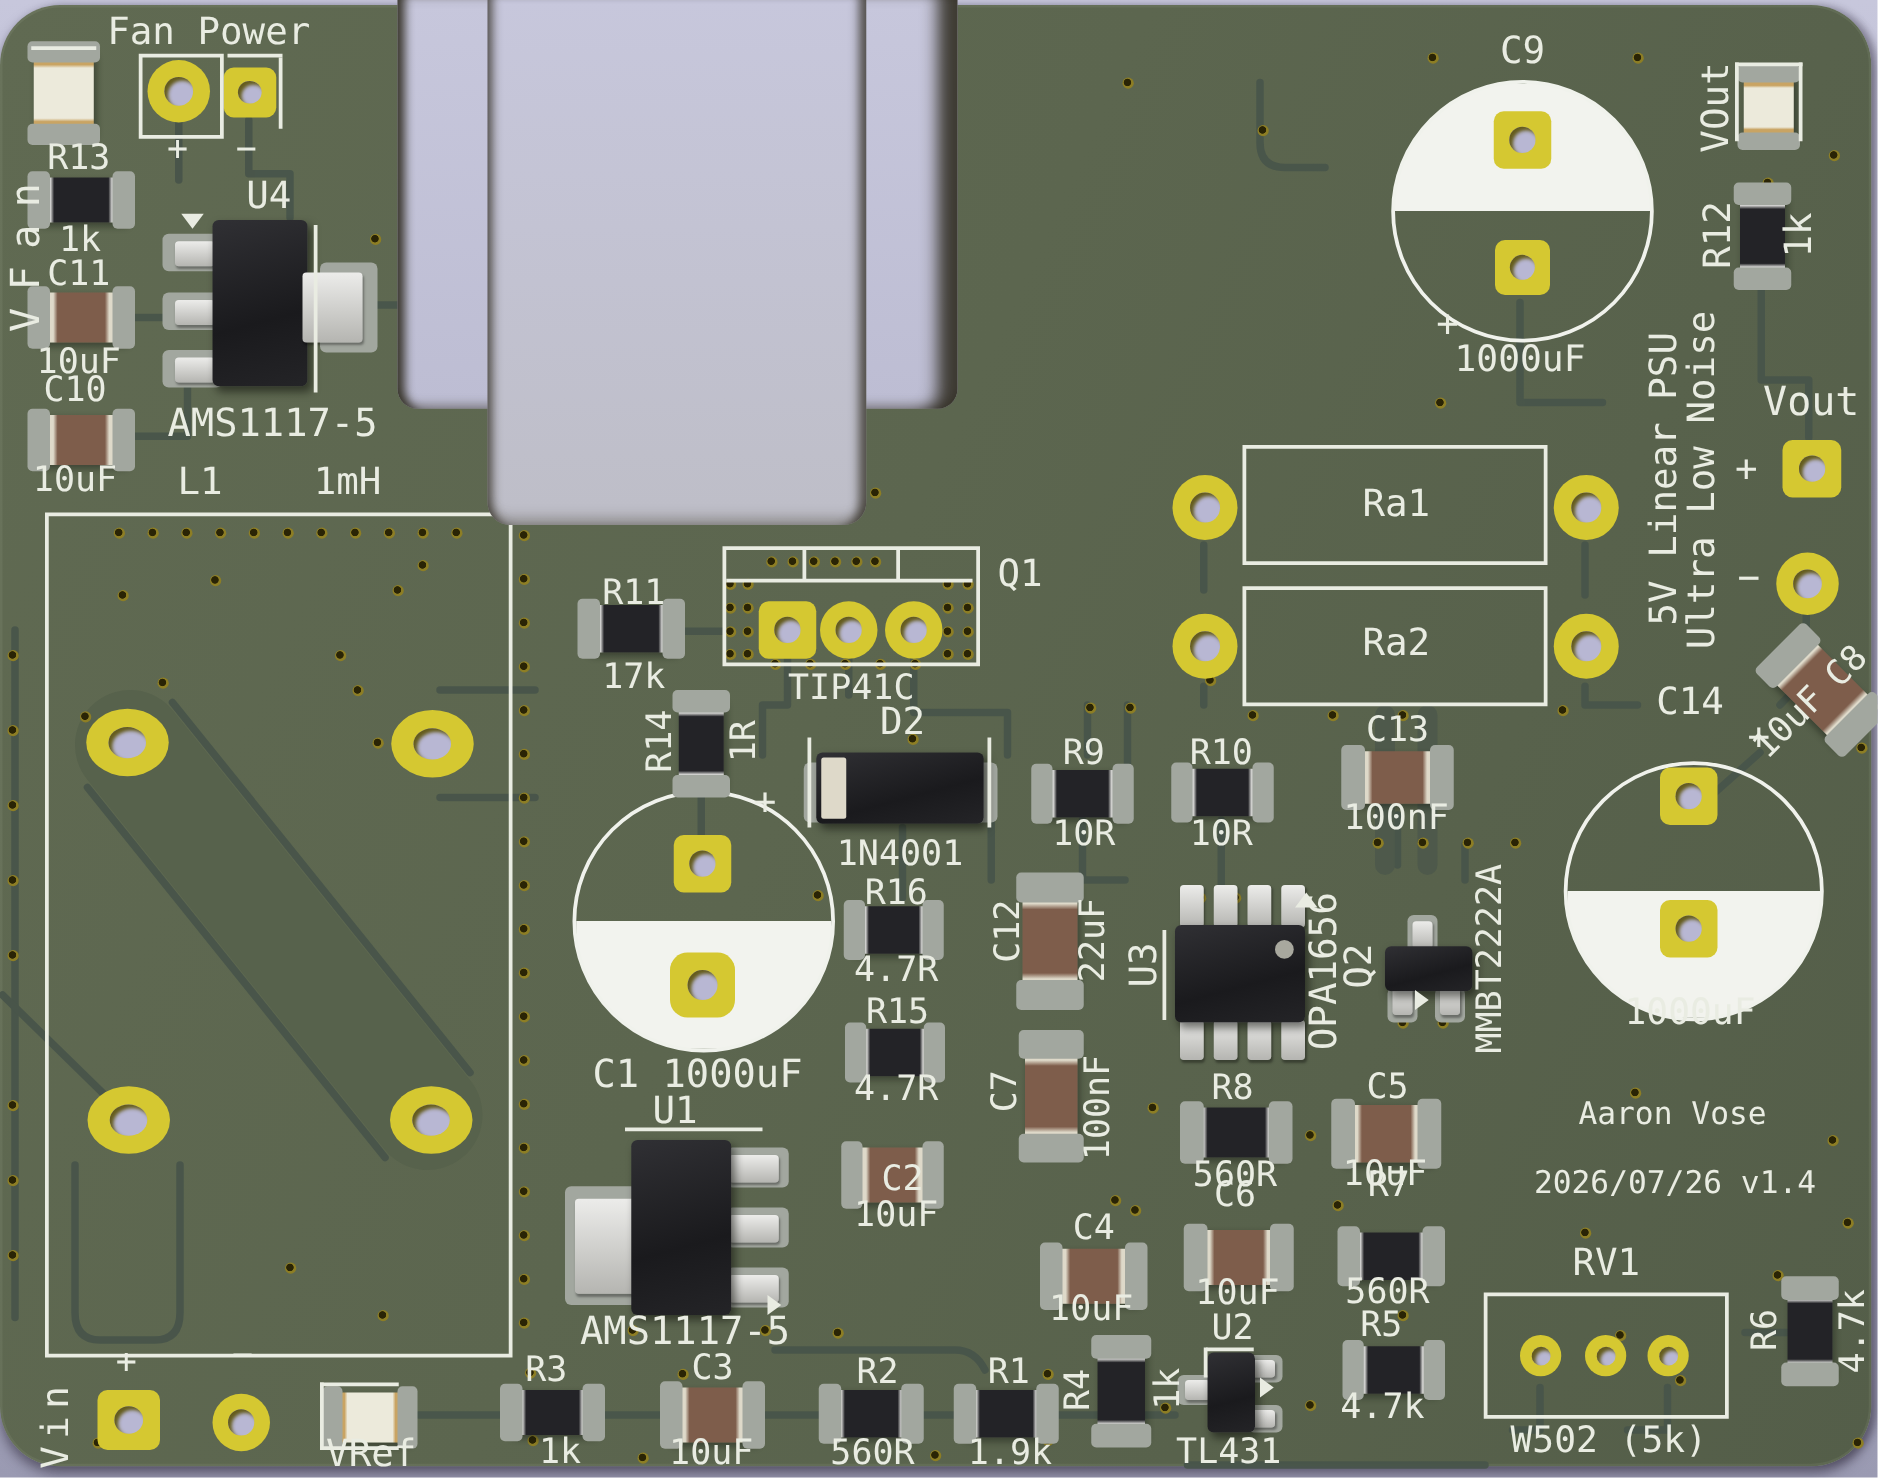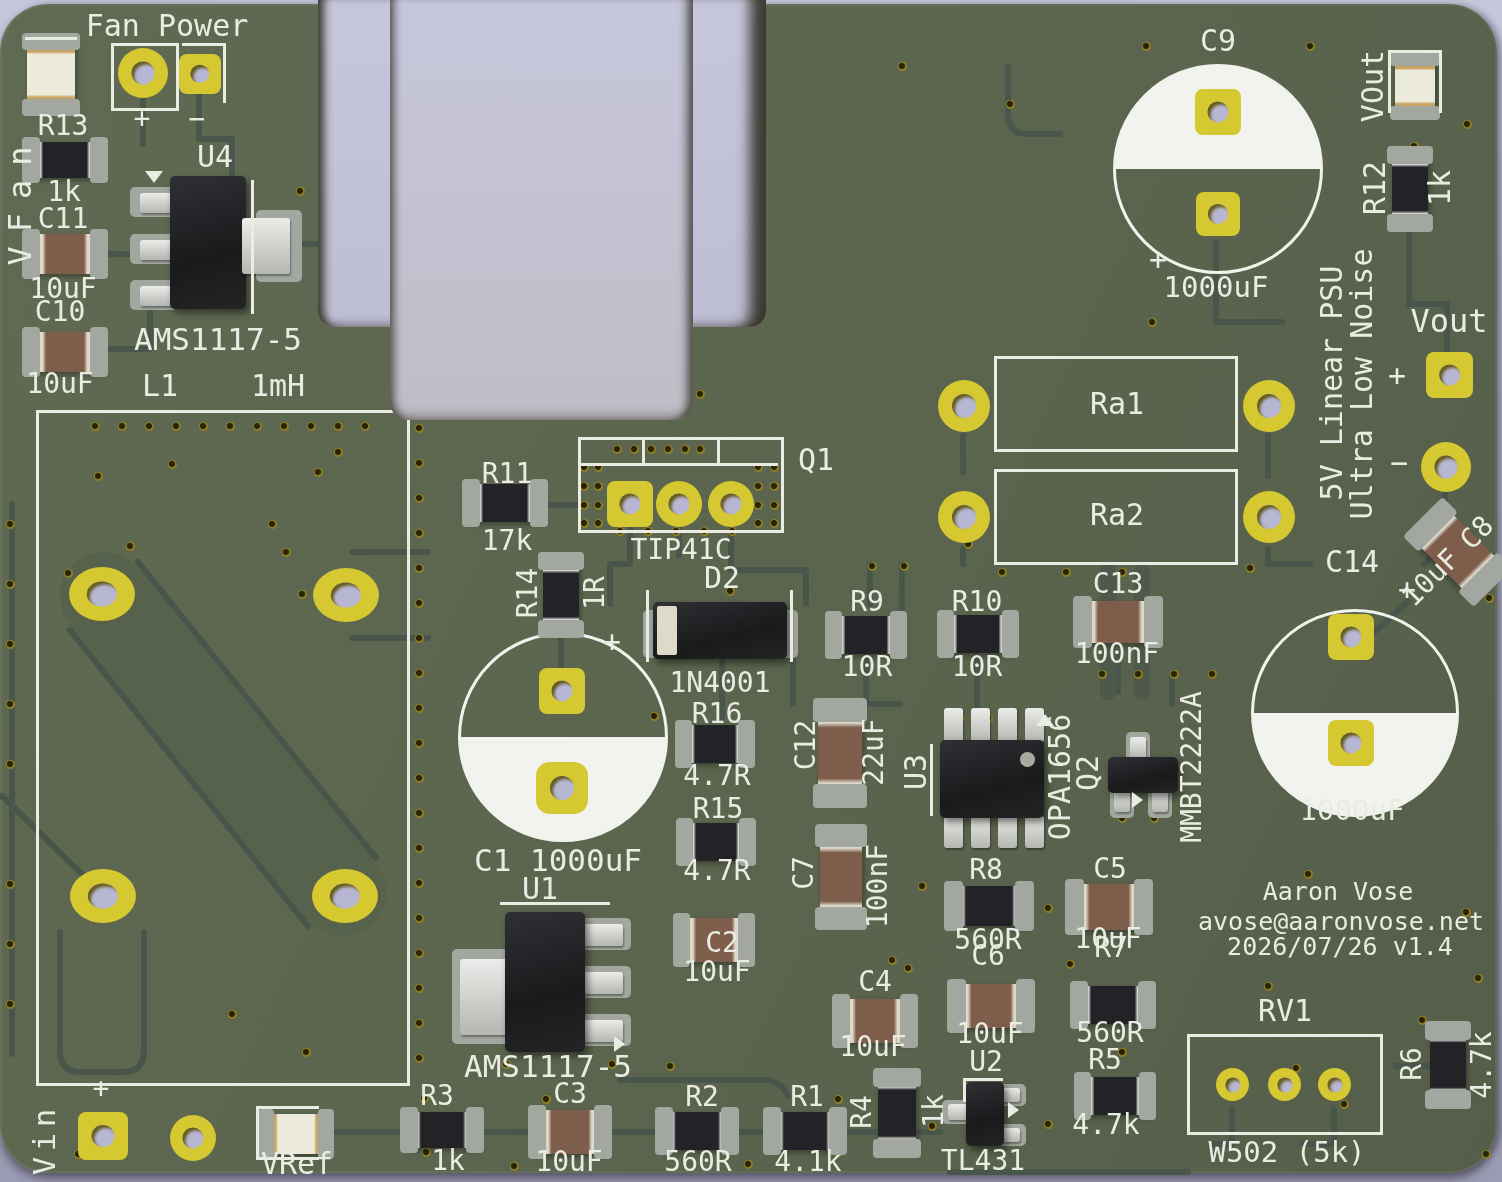--- a/index.html
+++ b/index.html
@@ -328,21 +328,21 @@
     <div class="sk" style="left:570px;top:1090px">C3</div>
     <div class="smd cap-h" style="left:536px;top:1106px;width:68px;height:44px"></div>
     <div class="sk" style="left:569px;top:1158px">10uF</div>
 
     <div class="sk" style="left:702px;top:1093px">R2</div>
     <div class="smd res-h" style="left:663px;top:1108px;width:68px;height:38px"></div>
     <div class="sk" style="left:698px;top:1158px">560R</div>
 
     <div class="sk" style="left:807px;top:1093px">R1</div>
     <div class="smd res-h" style="left:771px;top:1108px;width:68px;height:38px"></div>
-    <div class="sk" style="left:808px;top:1158px">4.1k</div>
+    <div class="sk" style="left:808px;top:1158px">1.9k</div>
 
     <div class="sk skv" style="left:862px;top:1108px">R4</div>
     <div class="smd v res-v" style="left:878px;top:1072px;width:38px;height:74px"></div>
     <div class="sk skv" style="left:934px;top:1107px">1k</div>
 
     <div class="sk" style="left:986px;top:1058px">U2</div>
     <div class="sl" style="left:965px;top:1074px;width:38px;height:3px"></div>
     <div class="sl" style="left:963px;top:1074px;width:3px;height:24px"></div>
     <div class="gp" style="left:942px;top:1096px;width:28px;height:24px"></div>
     <div class="gp" style="left:998px;top:1080px;width:28px;height:22px"></div>
@@ -523,21 +523,20 @@
 
     <div class="sk" style="left:1111px;top:944px">R7</div>
     <div class="smd res-h" style="left:1078px;top:982px;width:70px;height:38px"></div>
     <div class="sk" style="left:1110px;top:1029px">560R</div>
 
     <div class="sk" style="left:1105px;top:1056px">R5</div>
     <div class="smd res-h" style="left:1082px;top:1073px;width:66px;height:38px"></div>
     <div class="sk" style="left:1106px;top:1121px">4.7k</div>
 
     <div class="sk" style="left:1338px;top:887px;font-size:25px">Aaron Vose</div>
-    <div class="sk" style="left:1341px;top:917px;font-size:25px">avose@aaronvose.net</div>
     <div class="sk" style="left:1340px;top:942px;font-size:25px">2026/07/26 v1.4</div>
 
     <div class="sk" style="left:1285px;top:1007px;font-size:30px">RV1</div>
     <div class="sr" style="left:1187px;top:1030px;width:190px;height:95px"></div>
     <div class="yp rnd" style="left:1216px;top:1064px;width:33px;height:33px"></div>
     <div class="yp rnd" style="left:1268px;top:1064px;width:33px;height:33px"></div>
     <div class="yp rnd" style="left:1318px;top:1064px;width:33px;height:33px"></div>
     <div class="sk" style="left:1287px;top:1148px;font-size:29px">W502 (5k)</div>
 
     <div class="sk skv" style="left:1412px;top:1060px">R6</div>

